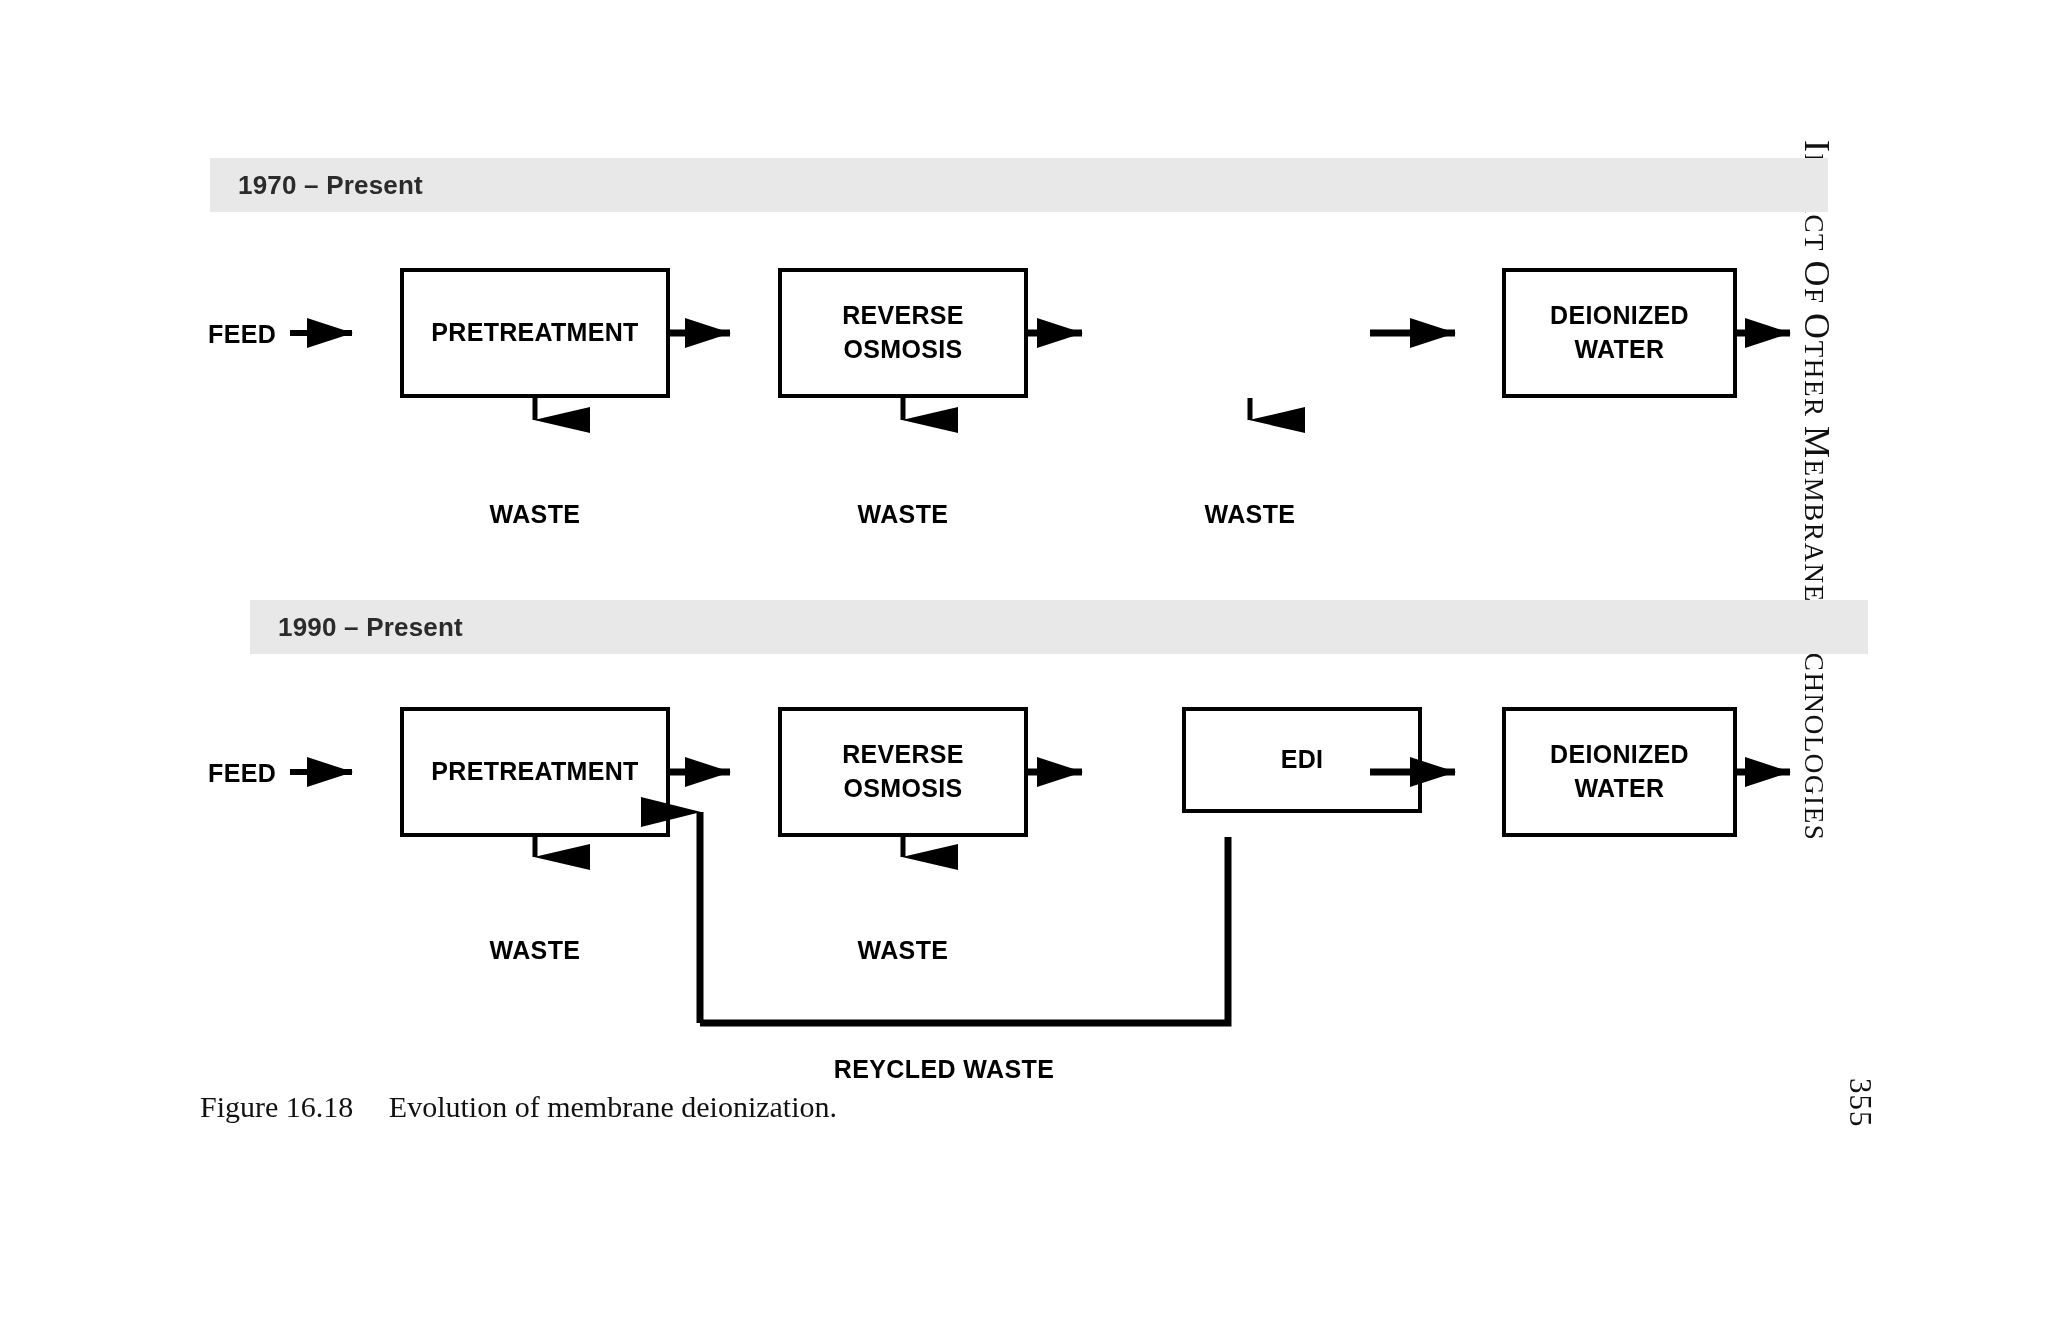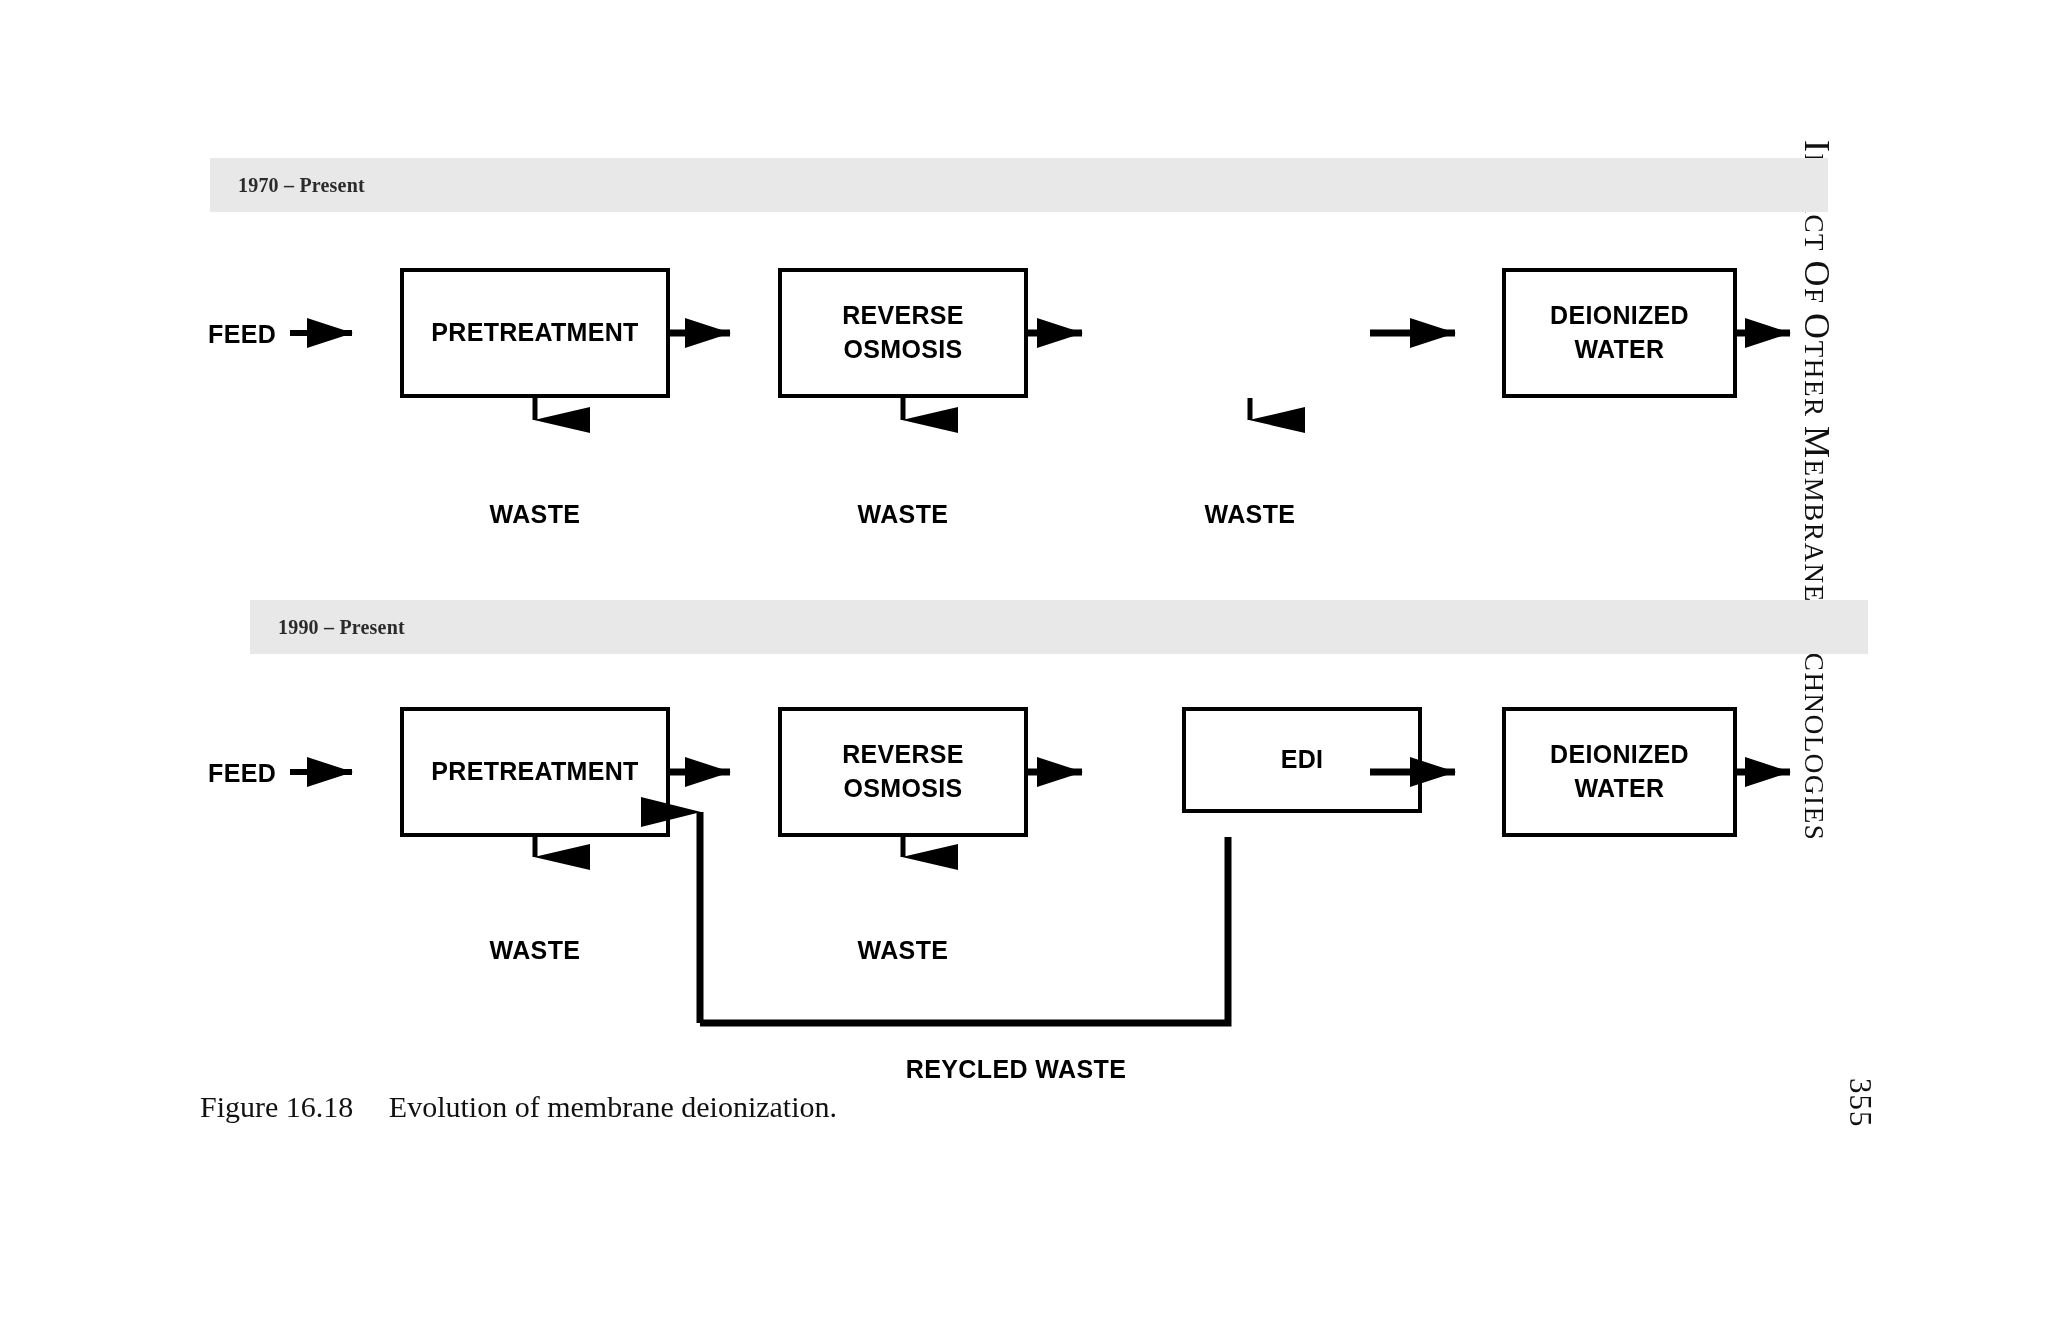--- a/index.html
+++ b/index.html
@@ -59,26 +59,25 @@
     width: 1618px;
     height: 54px;
     background: #e8e8e8;
     box-shadow: 0 0 0 0 transparent;
   }
   .era-band .era-label {
     position: absolute;
     left: 28px;
     top: 50%;
     transform: translateY(-50%);
-    font-size: 20px;
+    font-size: 26px;
     font-weight: bold;
     letter-spacing: 0.2px;
     color: #2b2b2b;
     white-space: nowrap;
-    font-family: Liberation Serif, serif;
   }
   #era-band-1 { top: 158px; }
   #era-band-2 { top: 600px; margin-left: 40px; }
 
   
   .proc-box {
     position: absolute;
     border: 4px solid #000;
     background: #fff;
     box-sizing: border-box;
@@ -122,21 +121,21 @@
     font-size: 25px;
     font-weight: bold;
     letter-spacing: 0.4px;
     transform: translateX(-50%);
     white-space: nowrap;
   }
 
   
   #recycle-label {
     position: absolute;
-    left: 1016px;
+    left: 944px;
     top: 1055px;
     transform: translateX(-50%);
     font-size: 25px;
     font-weight: bold;
     letter-spacing: 0.4px;
     white-space: nowrap;
   }
 
   
   #connectors {

